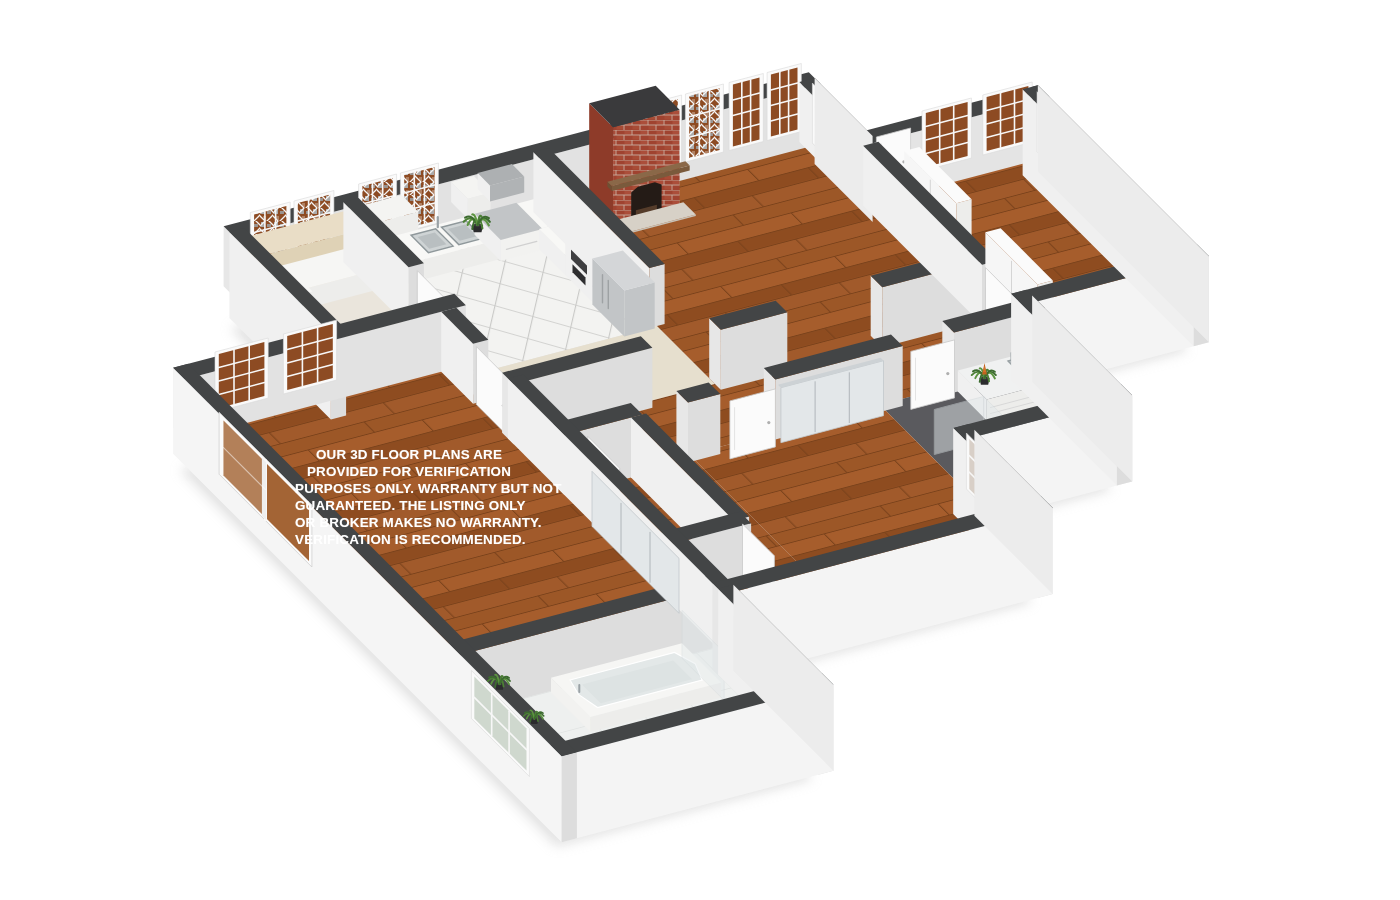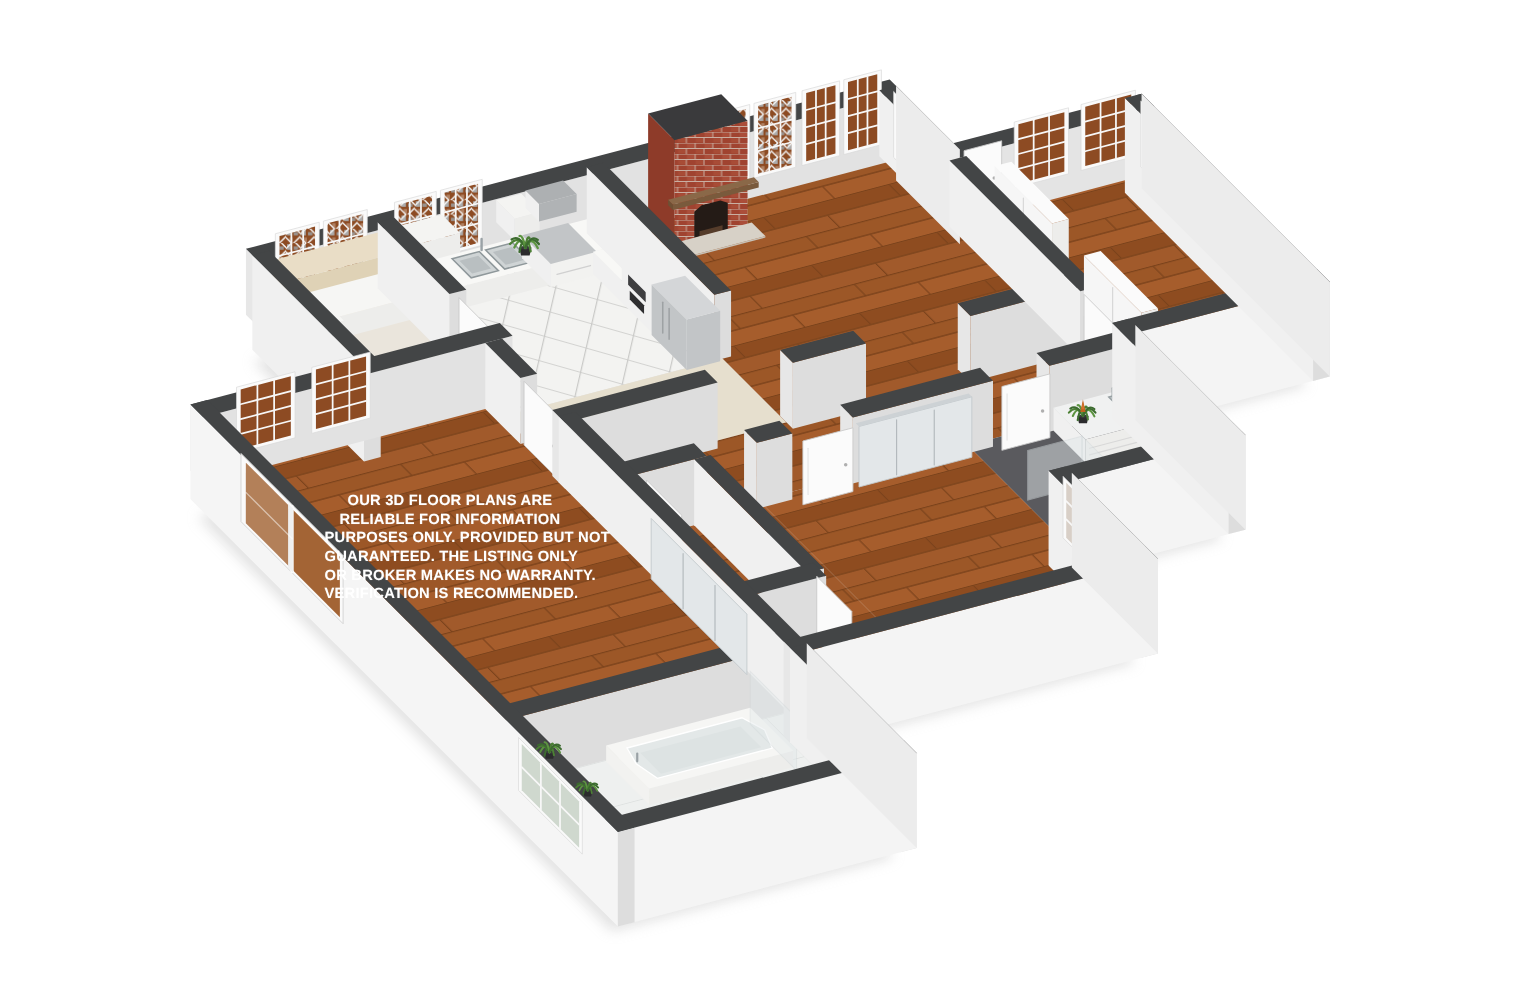--- a/index.html
+++ b/index.html
@@ -709,19 +709,19 @@
         <path d="M534.3,718.5 Q530.9,709.5 526.7,718.6" stroke="#5C9440" stroke-width="1.6" fill="none" stroke-linecap="round"></path>
         <path d="M534.3,718.5 Q529.5,709.5 523.6,716.0" stroke="#4C8035" stroke-width="1.6" fill="none" stroke-linecap="round"></path>
         <path d="M534.3,718.5 Q530.0,709.5 524.7,712.9" stroke="#3C6B2F" stroke-width="1.6" fill="none" stroke-linecap="round"></path>
         <path d="M534.3,718.5 Q532.5,709.5 530.3,710.4" stroke="#5C9440" stroke-width="1.6" fill="none" stroke-linecap="round"></path>
         <path d="M534.3,718.5 Q535.7,709.5 537.3,712.0" stroke="#4C8035" stroke-width="1.6" fill="none" stroke-linecap="round"></path>
         <path d="M534.3,718.5 Q538.2,709.5 543.0,713.2" stroke="#3C6B2F" stroke-width="1.6" fill="none" stroke-linecap="round"></path>
       </g>
     </svg>
   <div id="disclaimer">
     <div>OUR 3D FLOOR PLANS ARE</div>
-    <div>RELIABLE FOR INFORMATION</div>
-    <div>PURPOSES ONLY. PROVIDED BUT NOT</div>
+    <div>PROVIDED FOR VERIFICATION</div>
+    <div>PURPOSES ONLY. WARRANTY BUT NOT</div>
     <div>GUARANTEED. THE LISTING ONLY</div>
     <div>OR BROKER MAKES NO WARRANTY.</div>
     <div>VERIFICATION IS RECOMMENDED.</div>
   </div>
 </div>
 
 </body></html>

